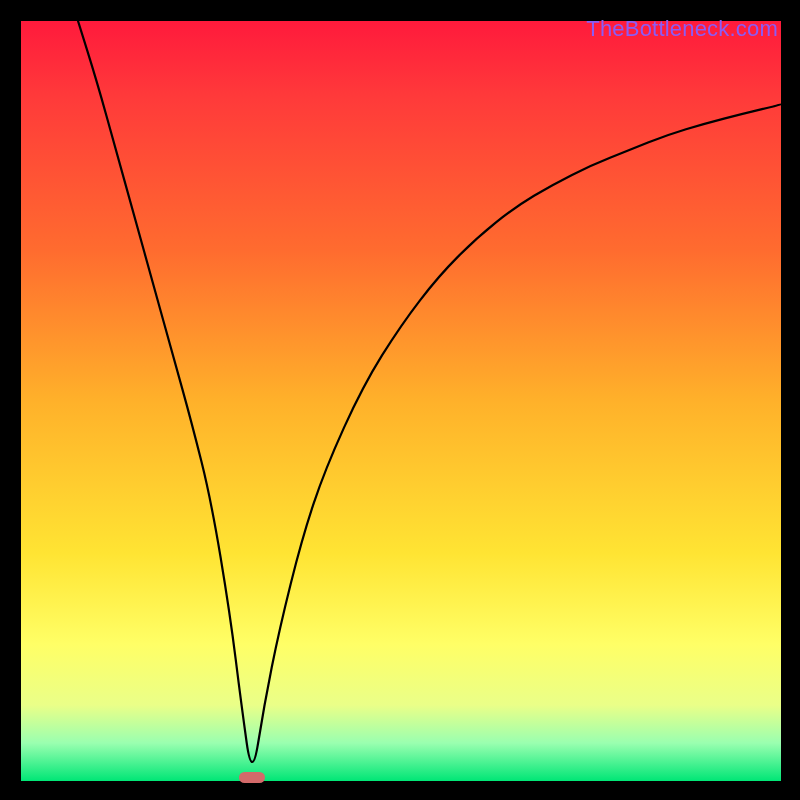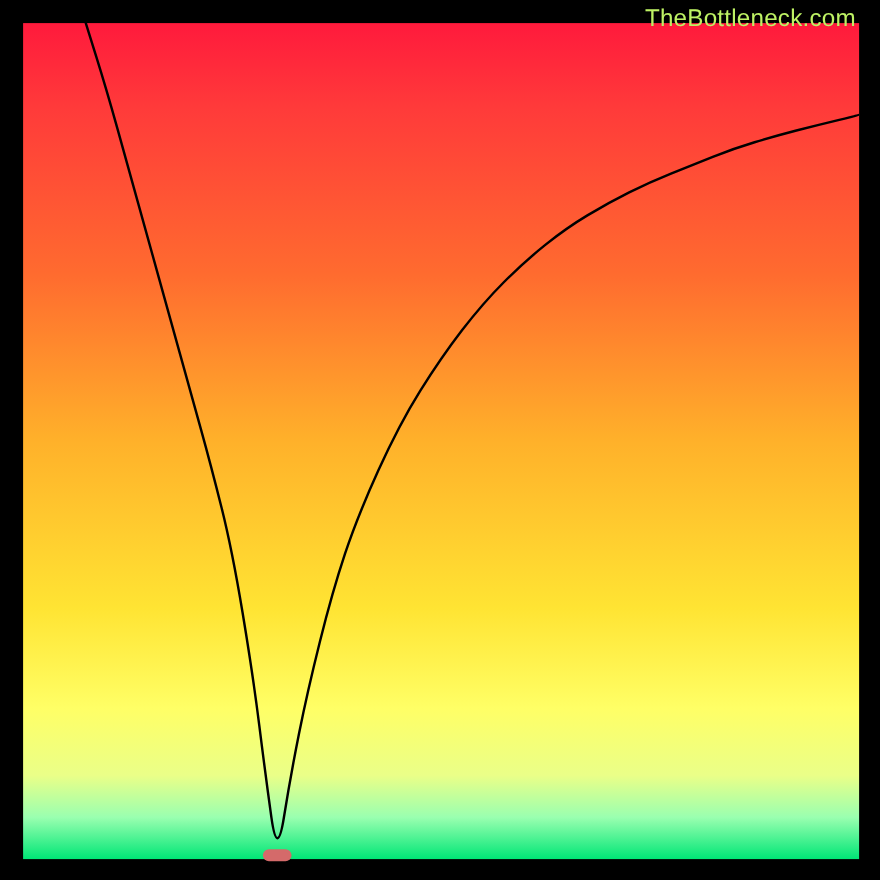--- a/index.html
+++ b/index.html
@@ -26,23 +26,23 @@
       #ffb12a 50%,
       #ffe433 70%,
       #ffff66 82%,
       #eaff88 90%,
       #9affb0 95%,
       #00e676 100%
     );
   }
   .watermark {
     position: absolute;
-    top: 4px;
+    top: 16px;
     right: 22px;
-    color: #bef264;
+    color: #8b5cf6;
     font-size: 22px;
     font-weight: 500;
     letter-spacing: 0.2px;
   }
   .curve-svg {
     position: absolute;
     left: 0;
     top: 0;
     width: 760px;
     height: 760px;

